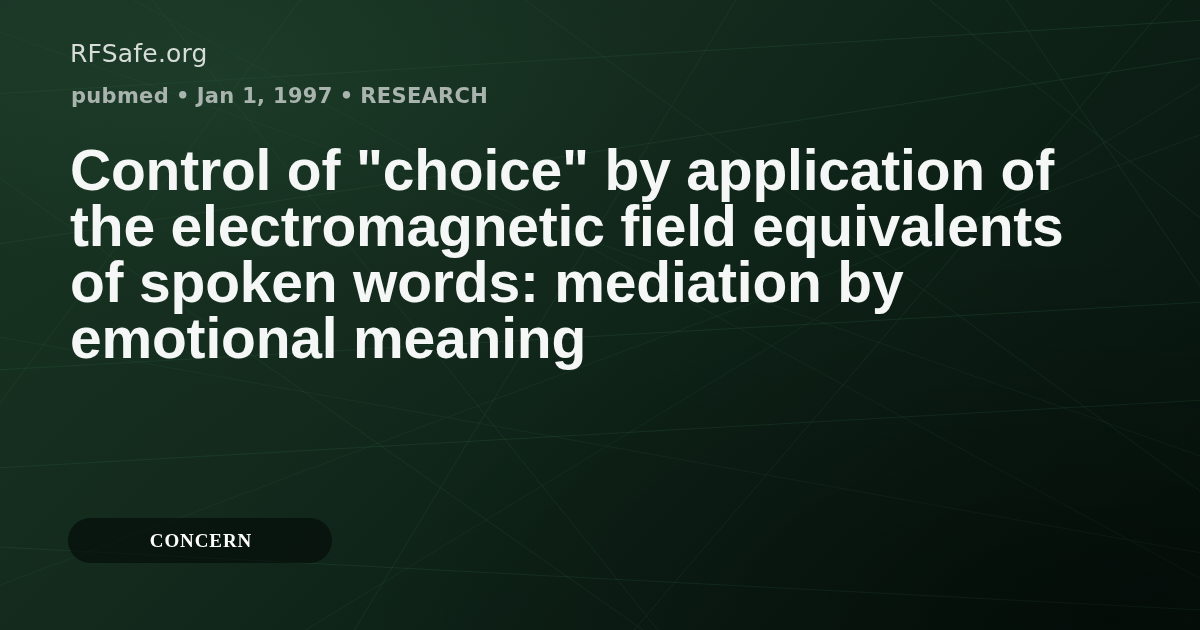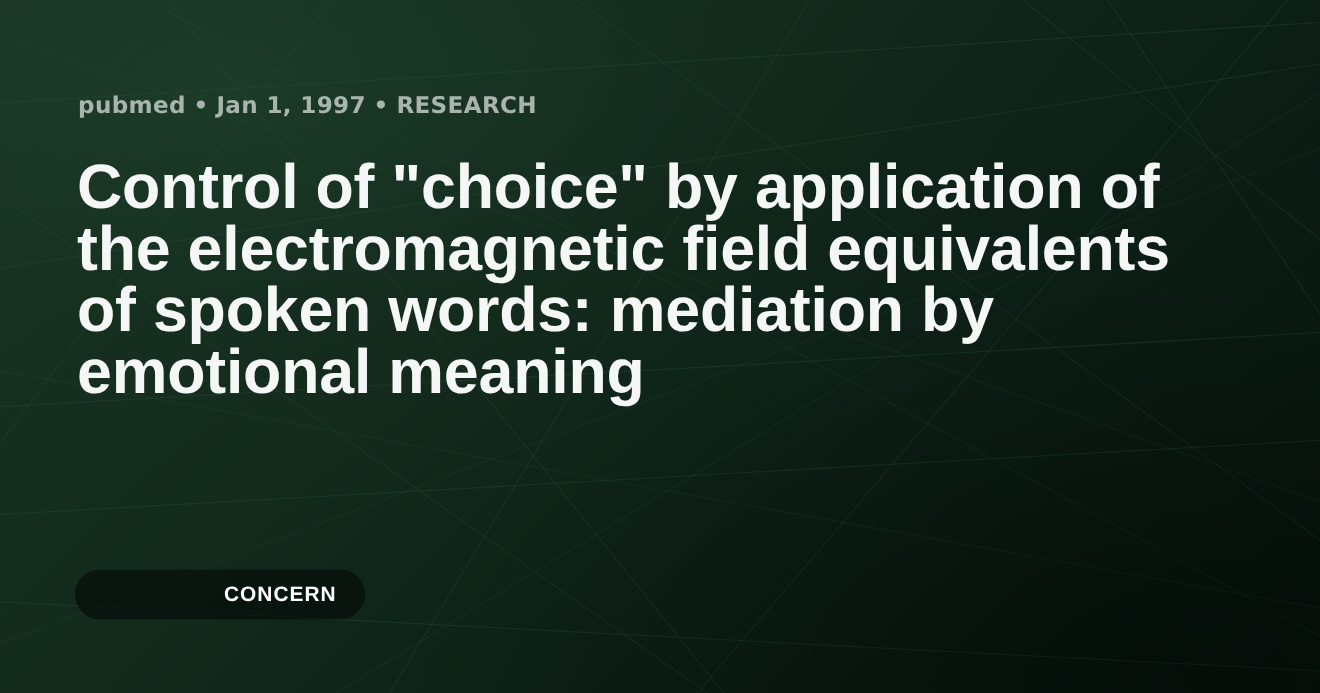--- a/index.html
+++ b/index.html
@@ -115,22 +115,23 @@
     font-family: "Liberation Sans", sans-serif;
     font-size: 19px;
     font-weight: 700;
     letter-spacing: 0.9px;
     color: #ffffff;
     text-align: left;
   }
   .badge-label {
     display: block;
     width: 100%;
-    text-align: right;
+    text-align: center;
     padding-left: 2px;
+    font-family: Liberation Serif, serif;
   }
 </style>
 </head>
 <body>
 
 <div class="og-card">
 
   <svg class="bg-lines" viewBox="0 0 1200 630" preserveAspectRatio="none" aria-hidden="true">
     <g stroke="#2c5a3c" stroke-width="1" fill="none" opacity="0.30">
       <line x1="-40" y1="96" x2="1240" y2="18"></line>
@@ -155,20 +156,21 @@
       <line x1="240" y1="670" x2="1240" y2="60"></line>
       <line x1="60" y1="-40" x2="1240" y2="600"></line>
       <line x1="-40" y1="330" x2="1240" y2="560"></line>
     </g>
   </svg>
 
   <div class="vignette"></div>
 
   <div class="content">
 
+    <div class="site-name">RFSafe.org</div>
 
     <div class="meta-line">
       <span>pubmed</span><span class="meta-sep">•</span><span>Jan 1, 1997</span><span class="meta-sep">•</span><span>RESEARCH</span>
     </div>
 
     <h1 class="headline">Control of "choice" by application of the electromagnetic field equivalents of spoken words: mediation by emotional meaning</h1>
 
     <div class="badge-wrap">
       <div class="badge">
         <span class="badge-label">CONCERN</span>

